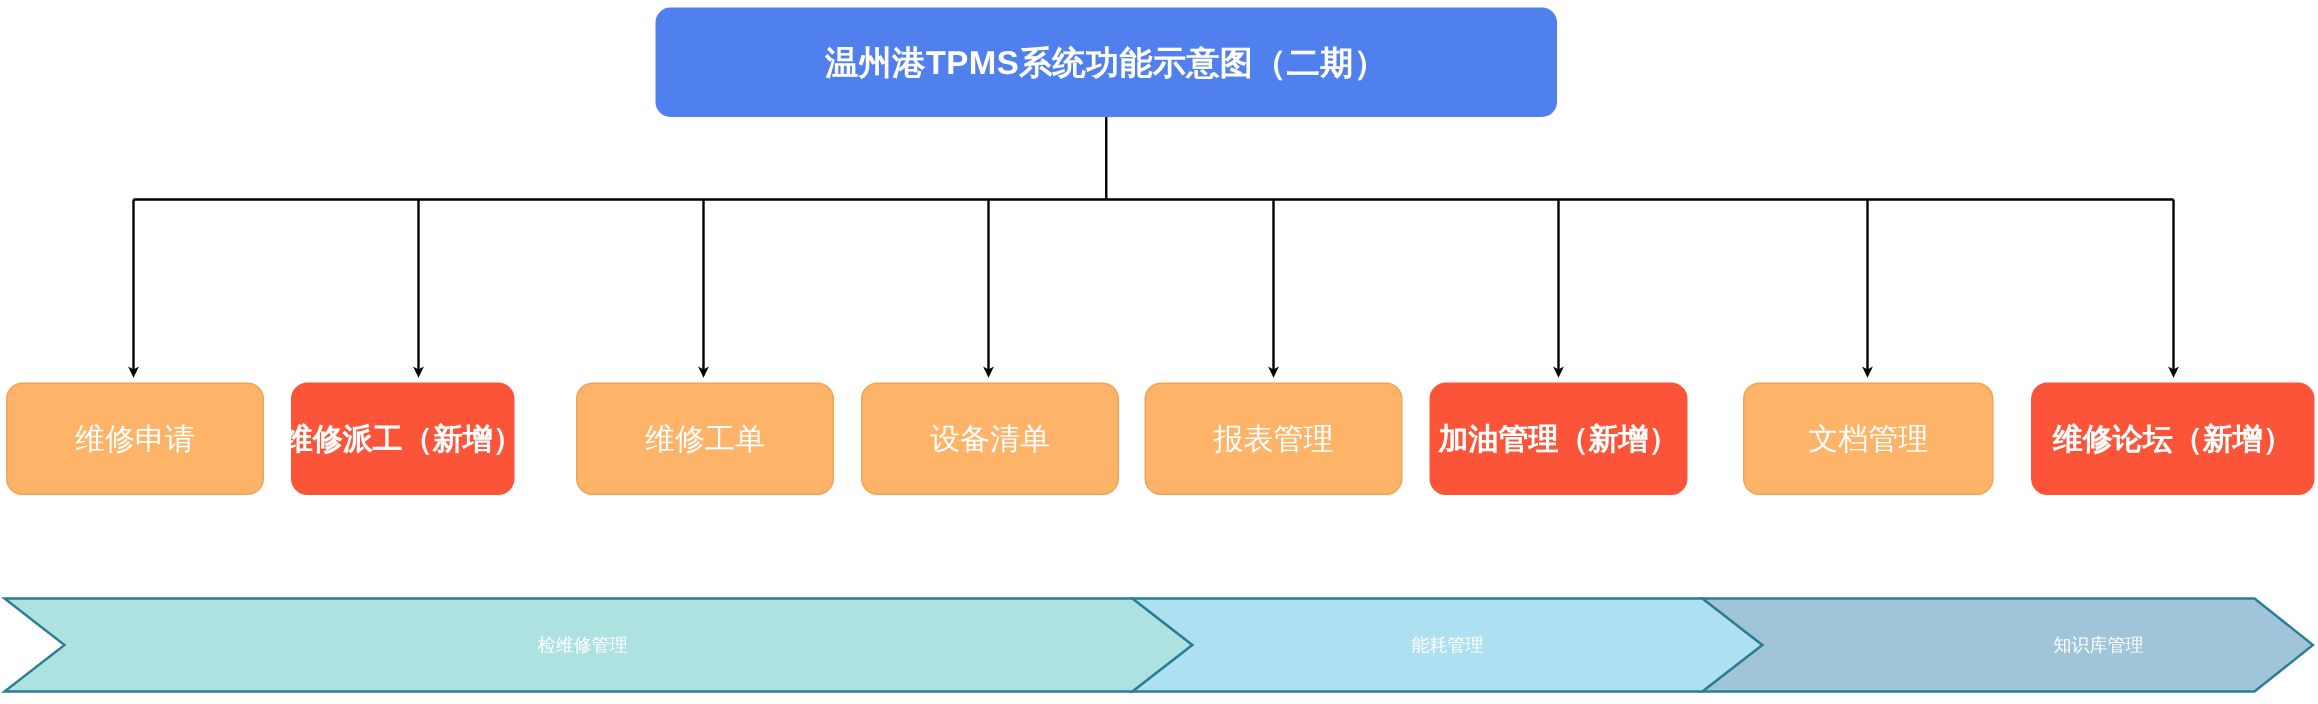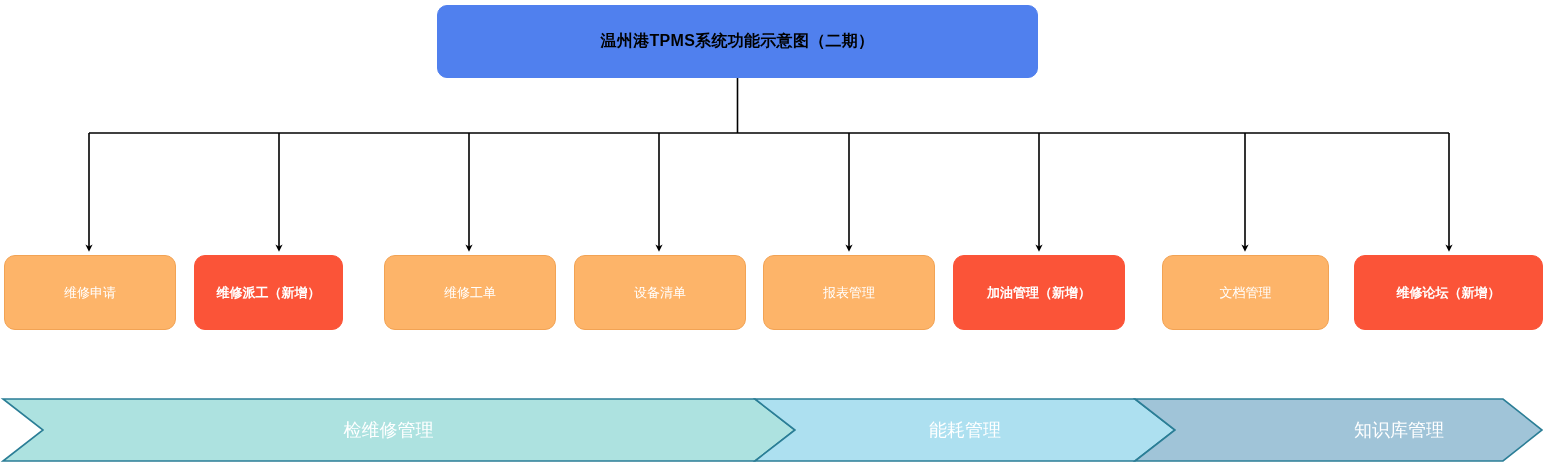--- a/index.html
+++ b/index.html
@@ -40,42 +40,42 @@
     height: 73px;
     background: #5080ee;
     border: 1px solid #5080ee;
     border-radius: 10px;
     box-sizing: border-box;
     display: flex;
     align-items: center;
     justify-content: center;
   }
   .title-box .title-text {
-    color: #000000;
-    font-size: 16px;
+    color: #ffffff;
+    font-size: 22px;
     font-weight: bold;
     letter-spacing: 0.3px;
     white-space: nowrap;
   }
 
   
   .fn-box {
     position: absolute;
     top: 255px;
     height: 75px;
     box-sizing: border-box;
     border-radius: 11px;
     display: flex;
     align-items: center;
     justify-content: center;
     text-align: center;
   }
   .fn-box .fn-label {
     color: #ffffff;
-    font-size: 13px;
+    font-size: 20px;
     white-space: nowrap;
   }
   .fn-box.normal {
     background: #fdb469;
     border: 1px solid #f2a354;
   }
   .fn-box.normal .fn-label {
     font-weight: normal;
   }
   .fn-box.highlight {
@@ -93,21 +93,21 @@
     top: 396px;
     width: 1545px;
     height: 70px;
   }
   .banner-label {
     position: absolute;
     top: 418px;
     height: 24px;
     line-height: 24px;
     color: #ffffff;
-    font-size: 18px;
+    font-size: 12px;
     text-align: center;
     white-space: nowrap;
   }
 </style>
 </head>
 <body>
 
 <div id="diagram-root">
 
   <svg id="connector-layer" viewBox="0 0 1545 469" width="1545" height="469">

